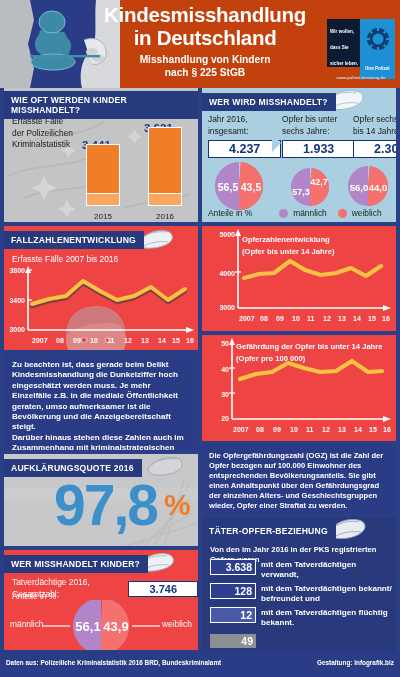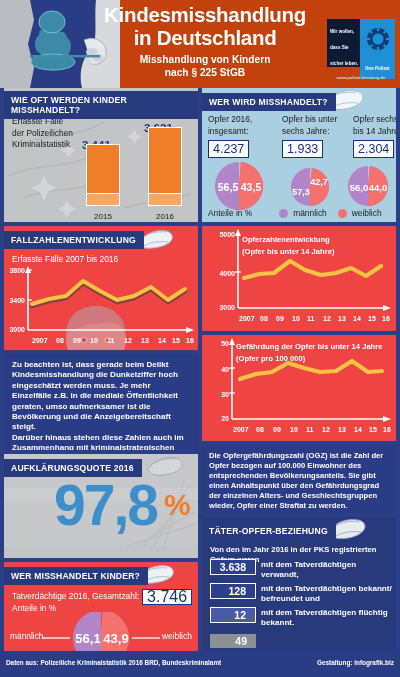--- a/index.html
+++ b/index.html
@@ -53,34 +53,34 @@
   .lbl-w { font-size: 8.4px; color: #ffffff; line-height: 11.5px; }
 
   
   .barwrap { position: relative; height: 104px; }
   .bar { position:absolute; bottom:16px; width:34px; background:#f07d28; border:1.2px solid #ffffff; }
   .bar .seg { position:absolute; left:0; right:0; bottom:0; height:12px; background:#f7a75e; border-top:1.2px solid #ffffff;}
   .barval { position:absolute; font-size:11.5px; font-weight:bold; color:#1d3a86; }
   .baryr { position:absolute; bottom:1px; font-size:8px; color:#1b1b1b; text-align:center; width:40px;}
 
   .valbox { display:inline-block; background:#ffffff; border:1.4px solid #16327c; color:#16327c;
-            font-size:12.5px; font-weight:normal; padding:1px 4px; line-height:14px;}
+            font-size:12.5px; font-weight:bold; padding:1px 20px; line-height:14px;}
 
   .arrowR { width:0;height:0;border-top:9px solid transparent;border-bottom:9px solid transparent;border-left:9px solid #a9cfe0;}
 
   .txtblk { font-size:8.1px; line-height:10.4px; color:#ffffff; font-weight:bold; }
   .txtblk2 { font-size:7.6px; line-height:10px; color:#ffffff; font-weight:bold; }
 
   .quote { position:relative; height:74px; }
   .qnum { position:absolute; left:22px; top:4px; font-size:57px; font-weight:bold; color:#3d8fcc; letter-spacing:-2px; line-height:62px;margin-left:28px;}
   .qpct { position:absolute; left:160px; top:18px; font-size:30px; font-weight:bold; color:#f07d28;}
 
   .tob-row { display:flex; align-items:flex-start; margin-bottom:3px; }
   .tob-badge { width:46px; text-align:right; color:#ffffff; font-size:10.5px; font-weight:bold;
-               padding:1px 9px 1px 0; line-height:12px; flex:0 0 46px;}
+               padding:1px 3px 1px 0; line-height:12px; flex:0 0 46px;}
   .b-blue { background:#2b3f8c; border:1.3px solid #ffffff; }
   .b-blue2 { background:#4a5aa8; border:1.3px solid #ffffff; }
   .b-gray { background:#8c8f93; }
   .tob-txt { font-size:8.1px; line-height:10px; color:#ffffff; padding-left:5px; padding-top:1px; font-weight:bold;}
 
   .footer { position:absolute; left:0; bottom:0; width:400px; height:26px; background:#2a3c85; }
   .footer .f1 { position:absolute; left:6px; top:8px; font-size:6.4px; color:#ffffff; font-weight:bold;}
   .footer .f2 { position:absolute; right:6px; top:8px; font-size:6.4px; color:#ffffff; font-weight:bold;}
 
   svg { display:block; }
@@ -253,21 +253,21 @@
             </g>
           </svg>
         </div>
       </div>
 
       <div class="panel p-navy" style="height:96px;padding:6px 8px 0 8px;">
         <div class="txtblk">Zu beachten ist, dass gerade beim Delikt Kindesmisshandlung die Dunkelziffer hoch eingeschätzt werden muss. Je mehr Einzelfälle z.B. in die mediale Öffentlichkeit geraten, umso aufmerksamer ist die Bevölkerung und die Anzeigebereitschaft steigt.</div>
         <div class="txtblk">Darüber hinaus stehen diese Zahlen auch im Zusammenhang mit kriminalstrategischen Schwerpunktsetzungen der Polizei.</div>
       </div>
 
-      <div class="panel p-gray" style="height:104px;">
+      <div class="panel p-gray" style="height:92px;">
         <svg width="194" height="92" style="position:absolute;left:0;top:0;">
           <rect width="194" height="92" fill="#c6c8ca"></rect>
           <g stroke="#bcbec0" stroke-width="1.4" fill="none">
             <path d="M150 92 L186 30"></path>
               <path d="M140 92 L186 44"></path>
               <path d="M132 92 L190 58"></path>
             <path d="M122 92 L192 70"></path>
               <path d="M160 92 L180 26"></path>
           </g>
           <rect x="0" y="34" width="194" height="12" fill="#cdcfd1" opacity="0.5"></rect>
@@ -293,21 +293,21 @@
             <svg width="44" height="28" viewBox="0 0 44 28">
               <path d="M4 18 C10 9 22 4 33 6 C39 7 41 12 38 16 C34 21 21 24 11 23 C6 22 4 20 4 18 Z" fill="#eef1f3" stroke="#9fb3bd" stroke-width="1"></path>
               <path d="M8 14 C14 9 24 7 33 8" fill="none" stroke="#9fb3bd" stroke-width="0.8"></path>
               <path d="M11 21 C18 17 26 16 35 17" fill="none" stroke="#9fb3bd" stroke-width="0.8"></path>
             </svg>
           </span>
           <span class="sechead">WER MISSHANDELT KINDER?</span>
         </div>
         <div style="position:absolute;left:8px;top:27px;display:flex;align-items:center;gap:3px;">
           <span class="lbl-w">Tatverdächtige 2016, Gesamtzahl:</span>
-          <span class="valbox" style="font-size:16px;line-height:12px;">3.746</span>
+          <span class="valbox" style="font-size:11px;line-height:12px;">3.746</span>
         </div>
         <div class="lbl-w" style="position:absolute;left:8px;top:41px;">Anteile in %</div>
 
         <div style="position:absolute;left:0;top:50px;width:194px;">
           <svg width="194" height="50" viewBox="0 0 194 50">
             <line x1="38" y1="26" x2="66" y2="26" stroke="#ffffff" stroke-width="1.2"></line>
             <line x1="128" y1="26" x2="156" y2="26" stroke="#ffffff" stroke-width="1.2"></line>
             <path d="M97 26 L97 -2 A28 28 0 1 0 98.5 -1.96 Z" fill="#b285c9"></path>
             <path d="M97 26 L98.5 -1.96 A28 28 0 0 1 97 54 Z" fill="#f4716e"></path>
             <text x="84" y="31" fill="#ffffff" font-size="13" font-weight="bold" text-anchor="middle" font-family="Liberation Sans, sans-serif">56,1</text>
@@ -327,21 +327,21 @@
             <svg width="48" height="30" viewBox="0 0 48 30">
               <path d="M6 18 C12 8 24 4 36 6 C43 7 45 13 41 17 C36 23 22 26 12 24 C7 23 5 20 6 18 Z" fill="#f2f6f8" stroke="#9dbccb" stroke-width="1"></path>
               <path d="M9 14 C16 8 27 6 36 8" fill="none" stroke="#9dbccb" stroke-width="0.8"></path>
               <path d="M13 22 C20 18 29 17 38 18" fill="none" stroke="#9dbccb" stroke-width="0.8"></path>
             </svg>
           </span>
           <span class="sechead">WER WIRD MISSHANDELT?</span>
         </div>
 
         <div style="position:absolute;left:6px;top:26px;width:60px;">
-          <div class="lbl">Opfer 2016,</div>
+          <div class="lbl">Jahr 2016,</div>
           <div class="lbl">insgesamt:</div>
           <div style="margin-top:2px;"><span class="valbox">4.237</span></div>
         </div>
         <div style="position:absolute;left:4px;top:74px;">
           <svg width="66" height="48" viewBox="0 0 66 48">
             <path d="M33 24 L33 0 A24 24 0 1 0 34.8 0.07 Z" fill="#b285c9"></path>
             <path d="M33 24 L34.8 0.07 A24 24 0 0 1 33 48 Z" fill="#f4716e"></path>
             <text x="22" y="29" fill="#ffffff" font-size="10.5" font-weight="bold" text-anchor="middle" font-family="Liberation Sans, sans-serif">56,5</text>
             <text x="45" y="29" fill="#ffffff" font-size="10.5" font-weight="bold" text-anchor="middle" font-family="Liberation Sans, sans-serif">43,5</text>
           </svg>

